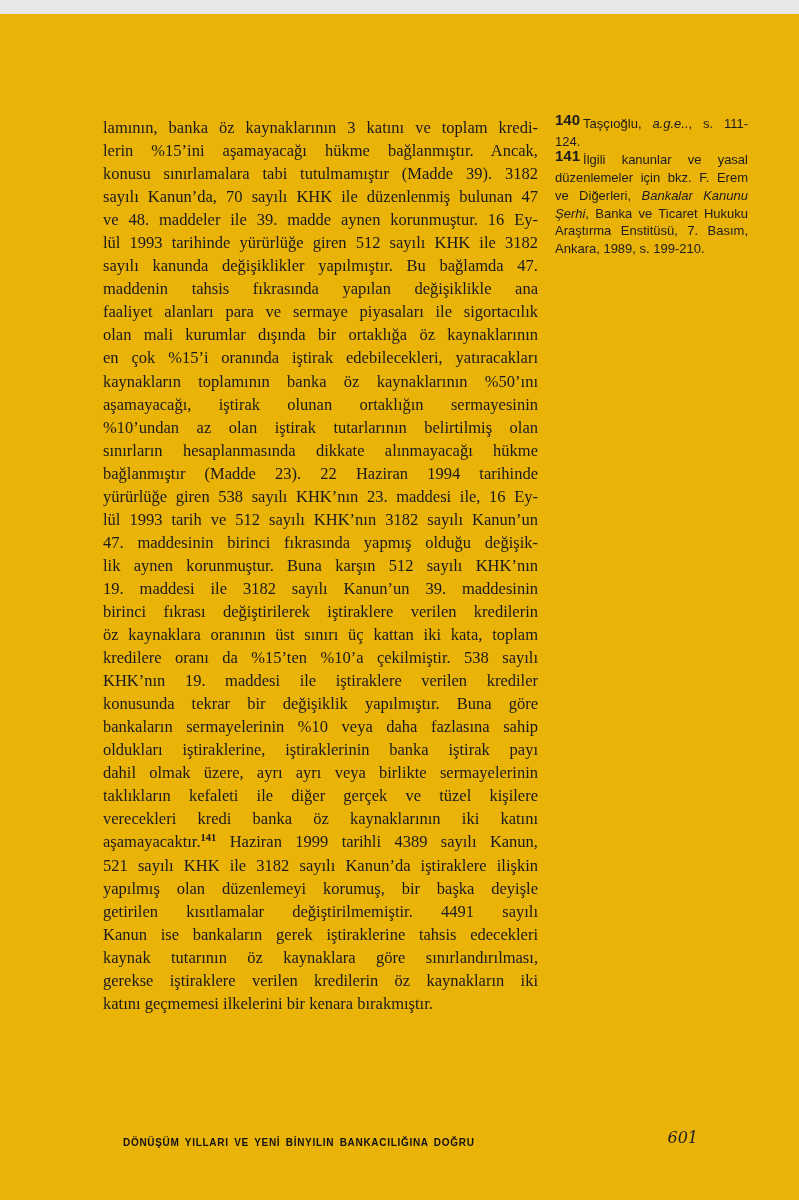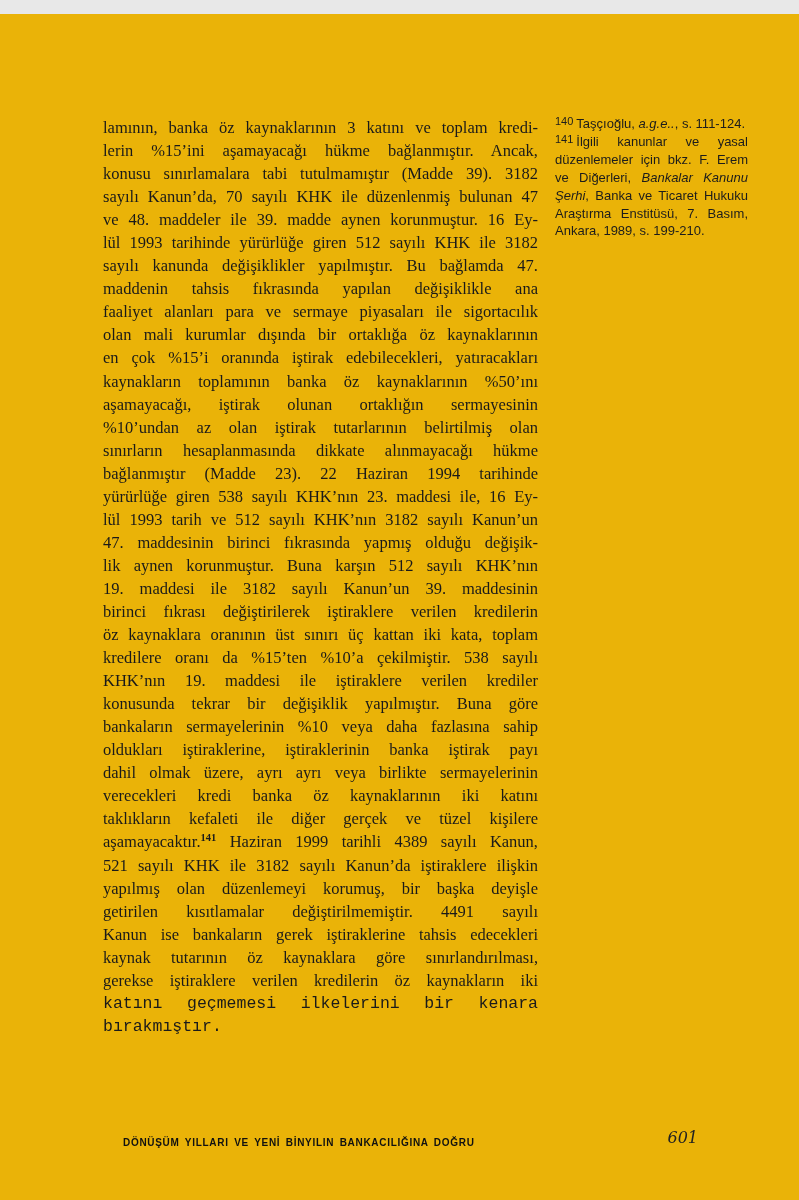--- a/index.html
+++ b/index.html
@@ -20,21 +20,20 @@
   .line{
     font-size:16.5px;
     line-height:23.05px;
     text-align:justify;
     text-align-last:justify;
     -moz-text-align-last:justify;
     white-space:normal;
   }
   .line-last{
     text-align-last:left;
-    font-family:Liberation Mono, monospace;
     -moz-text-align-last:left;
   }
   .fn-ref{
     font-weight:bold;
     font-size:10.5px;
     line-height:0;
     vertical-align:6px;
     letter-spacing:0;
   }
   
@@ -43,22 +42,22 @@
     left:555px;top:101px;width:193px;
     font-family:"Liberation Sans",sans-serif;
     font-size:13px;
     line-height:17.9px;
     color:#1c1c1c;
     text-align:justify;
     text-align-last:left;
   }
   .footnote{margin:0 0 0 0;}
   .fn-num{
-    font-weight:normal;
-    font-size:11px;
+    font-weight:bold;
+    font-size:15px;
     vertical-align:3px;
     padding-right:3px;
     line-height:0;
   }
   .footnote .it{font-style:italic;}
   
   .footer-title{
     position:absolute;
     left:103px;top:1123px;
     font-family:"Liberation Sans",sans-serif;
@@ -107,22 +106,22 @@
       <div class="line">lik aynen korunmuştur. Buna karşın 512 sayılı KHK’nın</div>
       <div class="line">19. maddesi ile 3182 sayılı Kanun’un 39. maddesinin</div>
       <div class="line">birinci fıkrası değiştirilerek iştiraklere verilen kredilerin</div>
       <div class="line">öz kaynaklara oranının üst sınırı üç kattan iki kata, toplam</div>
       <div class="line">kredilere oranı da %15’ten %10’a çekilmiştir. 538 sayılı</div>
       <div class="line">KHK’nın 19. maddesi ile iştiraklere verilen krediler</div>
       <div class="line">konusunda tekrar bir değişiklik yapılmıştır. Buna göre</div>
       <div class="line">bankaların sermayelerinin %10 veya daha fazlasına sahip</div>
       <div class="line">oldukları iştiraklerine, iştiraklerinin banka iştirak payı</div>
       <div class="line">dahil olmak üzere, ayrı ayrı veya birlikte sermayelerinin</div>
+      <div class="line">taklıkların kefaleti ile diğer gerçek ve tüzel kişilere</div>
       <div class="line">verecekleri kredi banka öz kaynaklarının iki katını</div>
-      <div class="line">taklıkların kefaleti ile diğer gerçek ve tüzel kişilere</div>
       <div class="line"><span>aşamayacaktır.</span><span class="fn-ref">141</span><span> Haziran 1999 tarihli 4389 sayılı Kanun,</span></div>
       <div class="line">521 sayılı KHK ile 3182 sayılı Kanun’da iştiraklere ilişkin</div>
       <div class="line">yapılmış olan düzenlemeyi korumuş, bir başka deyişle</div>
       <div class="line">getirilen kısıtlamalar değiştirilmemiştir. 4491 sayılı</div>
       <div class="line">Kanun ise bankaların gerek iştiraklerine tahsis edecekleri</div>
       <div class="line">kaynak tutarının öz kaynaklara göre sınırlandırılması,</div>
       <div class="line">gerekse iştiraklere verilen kredilerin öz kaynakların iki</div>
       <div class="line line-last">katını geçmemesi ilkelerini bir kenara bırakmıştır.</div>
     </main>
 

